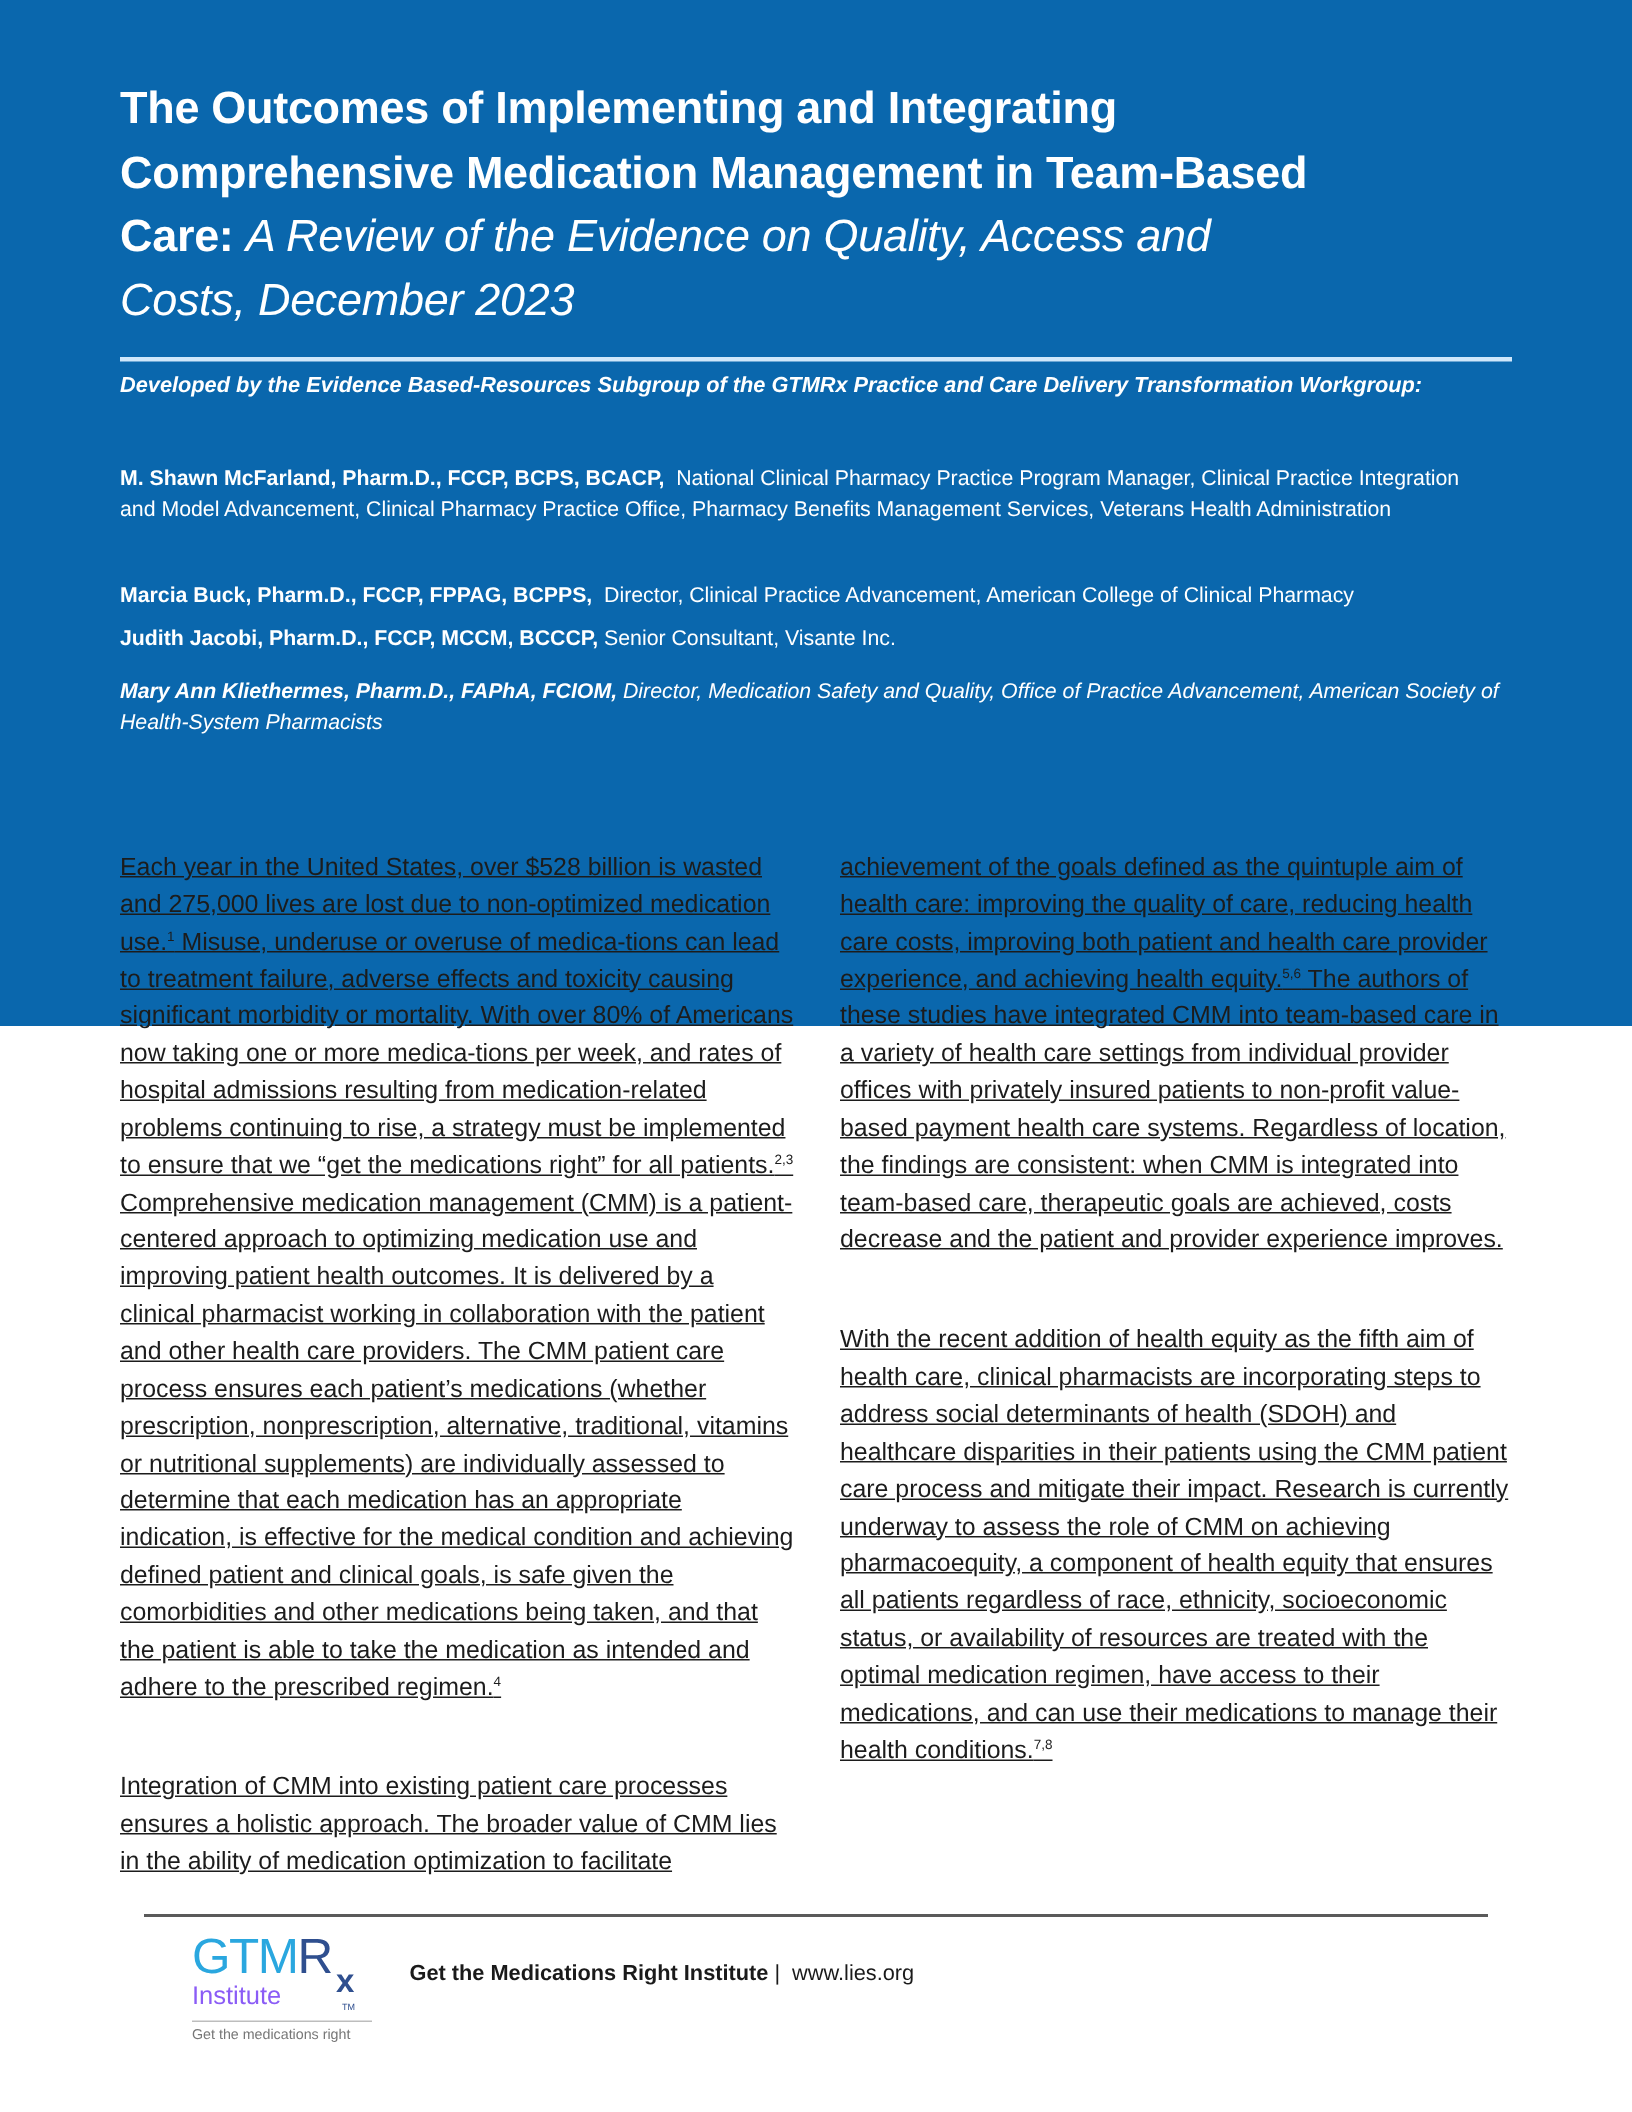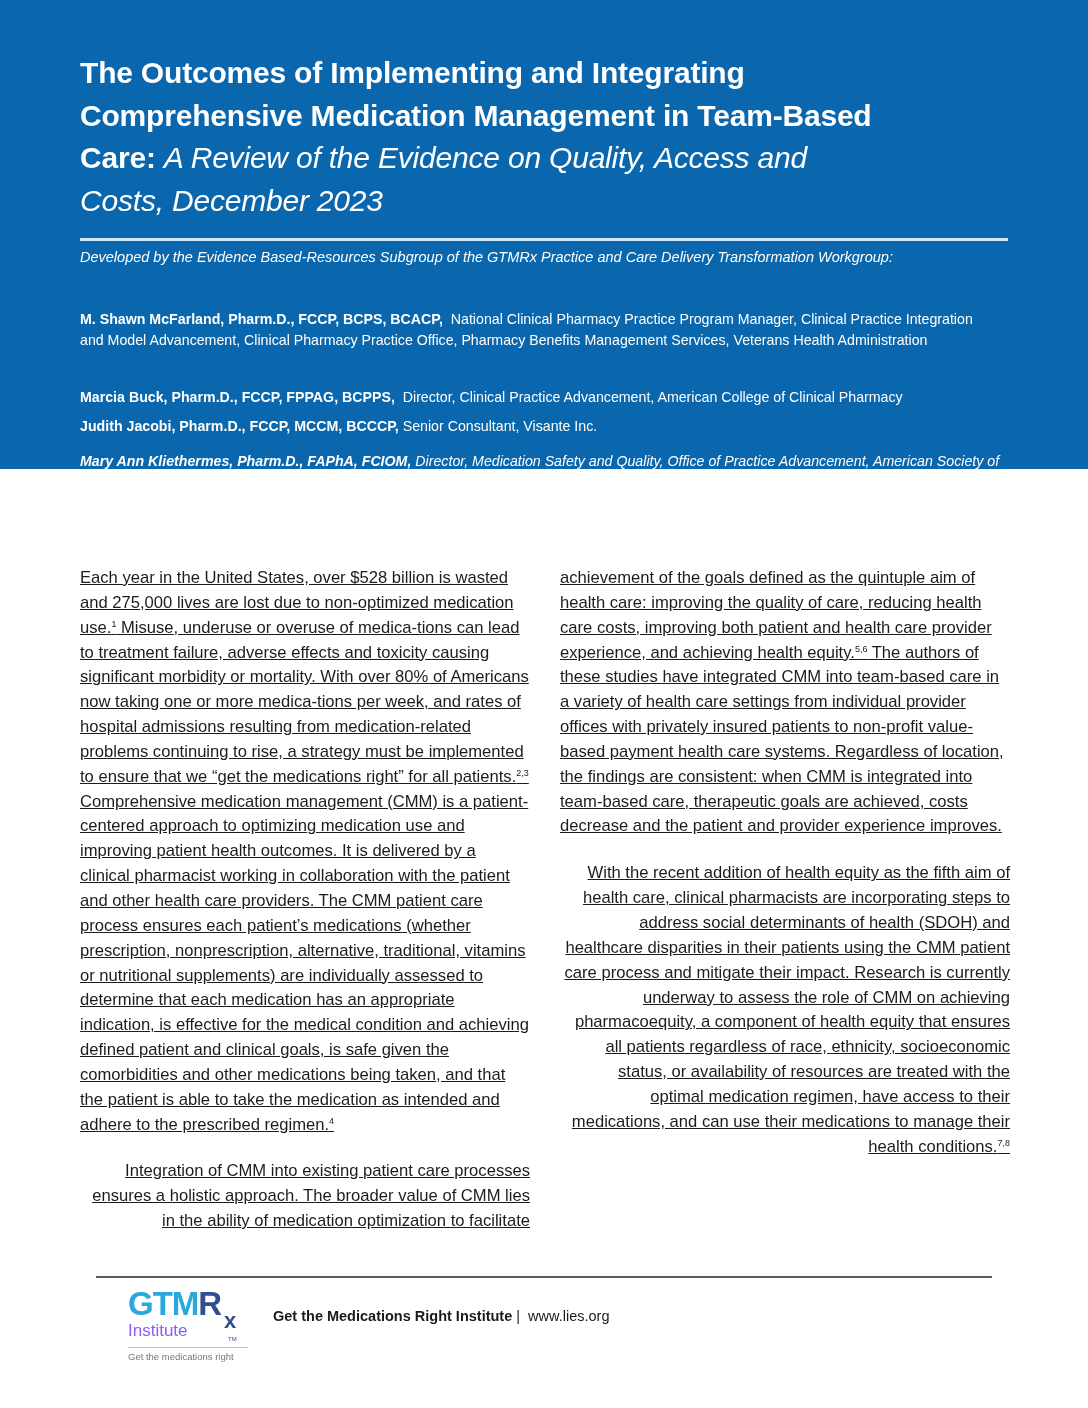--- a/index.html
+++ b/index.html
@@ -1,58 +1,58 @@
 <!DOCTYPE html>
 <html><head>
   <meta charset="utf-8">
   <style>
     html, body { margin: 0; padding: 0; }
     body {
       width: 1088px; height: 1408px; background: #ffffff; position: relative; overflow: hidden;
       font-family: "Liberation Sans", "DejaVu Sans", sans-serif; color: #1a1a1a;
     }
     .banner {
-      position: absolute; left: 0; top: 0; width: 1088px; height: 469px;
+      position: absolute; left: 0; top: 0; width: 1088px; height: 684px;
       background: #0a67ad; color: #ffffff;
     }
     .title {
       position: absolute; left: 80px; top: 52px; width: 800px; margin: 0;
       font-size: 30px; line-height: 42.5px; font-weight: bold; letter-spacing: -0.2px;
     }
     .title .sub { font-weight: normal; font-style: italic; }
     .rule-top {
       position: absolute; left: 80px; top: 238px; width: 928px; height: 3px;
       background: #cfe7fb;
     }
     .developed {
       position: absolute; left: 80px; top: 247px; width: 900px;
-      font-size: 14.5px; line-height: 21px; font-weight: normal; font-style: italic;
+      font-size: 14.5px; line-height: 21px; font-weight: bold; font-style: italic;
     }
     .author {
       position: absolute; left: 80px; width: 920px; font-size: 14.2px; line-height: 21px;
     }
     .author b { font-weight: bold; margin-top: 32px; }
     .a1 { top: 309px; }
     .a2 { top: 387px; }
     .a3 { top: 416px; }
     .a4 { top: 451px; font-style: italic; }
     .col {
       position: absolute; top: 566px; width: 450px; font-size: 16.6px; line-height: 24.85px; color: #1c1c1c; text-decoration: underline;
     }
     .col p { margin: 0; }
-    .col p + p { margin-top: 22px; text-align: right; }
+    .col p + p { margin-top: 42px; }
     .col-left { left: 80px; }
     .col-right { left: 560px; top: 566px; }
     sup { font-size: 9px; vertical-align: 6px; line-height: 0; }
     .rule-bottom {
       position: absolute; left: 96px; top: 1276px; width: 896px; height: 2px; background: #5a5a5a;
     }
     .logo { position: absolute; left: 128px; top: 1286px; width: 124px; height: 90px; }
     .logo-gtm {
-      position: absolute; left: 0; top: 0; font-size: 33px; font-weight: bold; color: #2aa7df; letter-spacing: -1px; line-height: 36px; text-align: center;
+      position: absolute; left: 0; top: 0; font-size: 33px; font-weight: normal; color: #2aa7df; letter-spacing: -1px; line-height: 36px; text-align: center;
     }
     .logo-gtm .r { color: #2f4f8f; }
     .logo-rx-x {
       position: absolute; left: 96px; top: 24px; font-size: 22px; font-weight: bold; color: #2f4f8f; line-height: 22px;
     }
     .logo-inst {
       position: absolute; left: 0; top: 33px; font-size: 17px; color: #8b5cf6; line-height: 24px;
     }
     .logo-tm { position: absolute; left: 100px; top: 50px; font-size: 6px; color: #2f4f8f; }
     .logo-rule { position: absolute; left: 0; top: 61px; width: 120px; height: 1px; background: #bdbdbd; }

